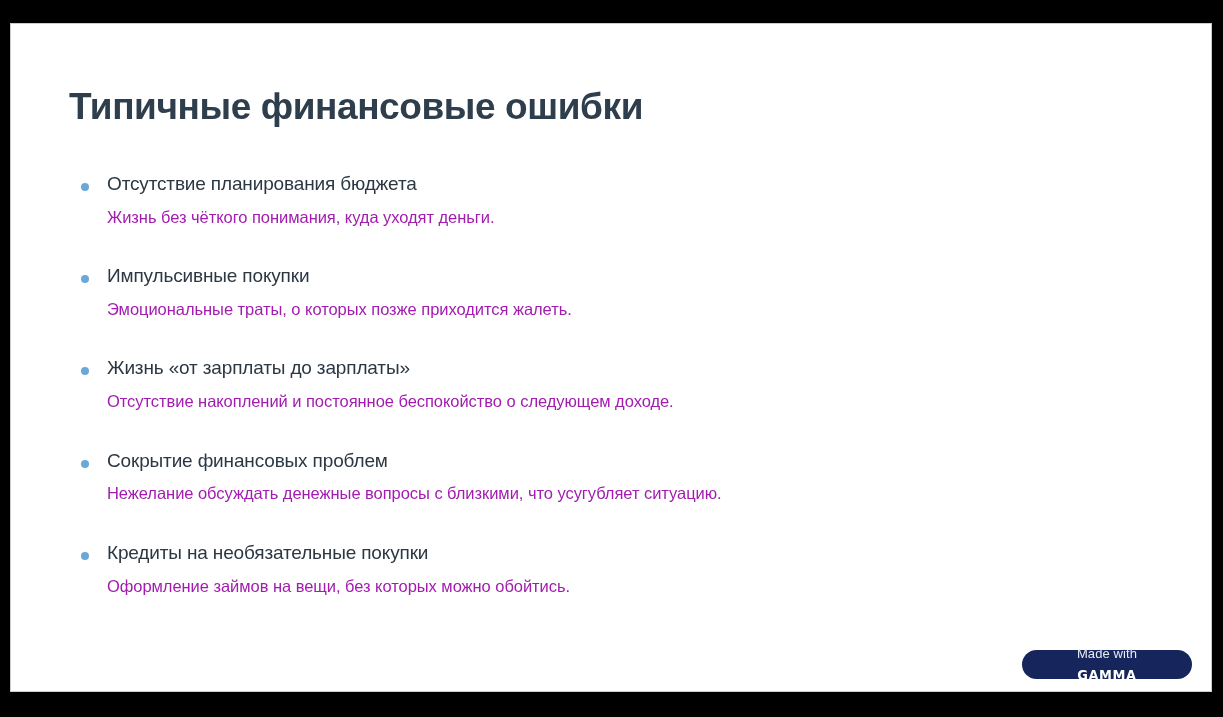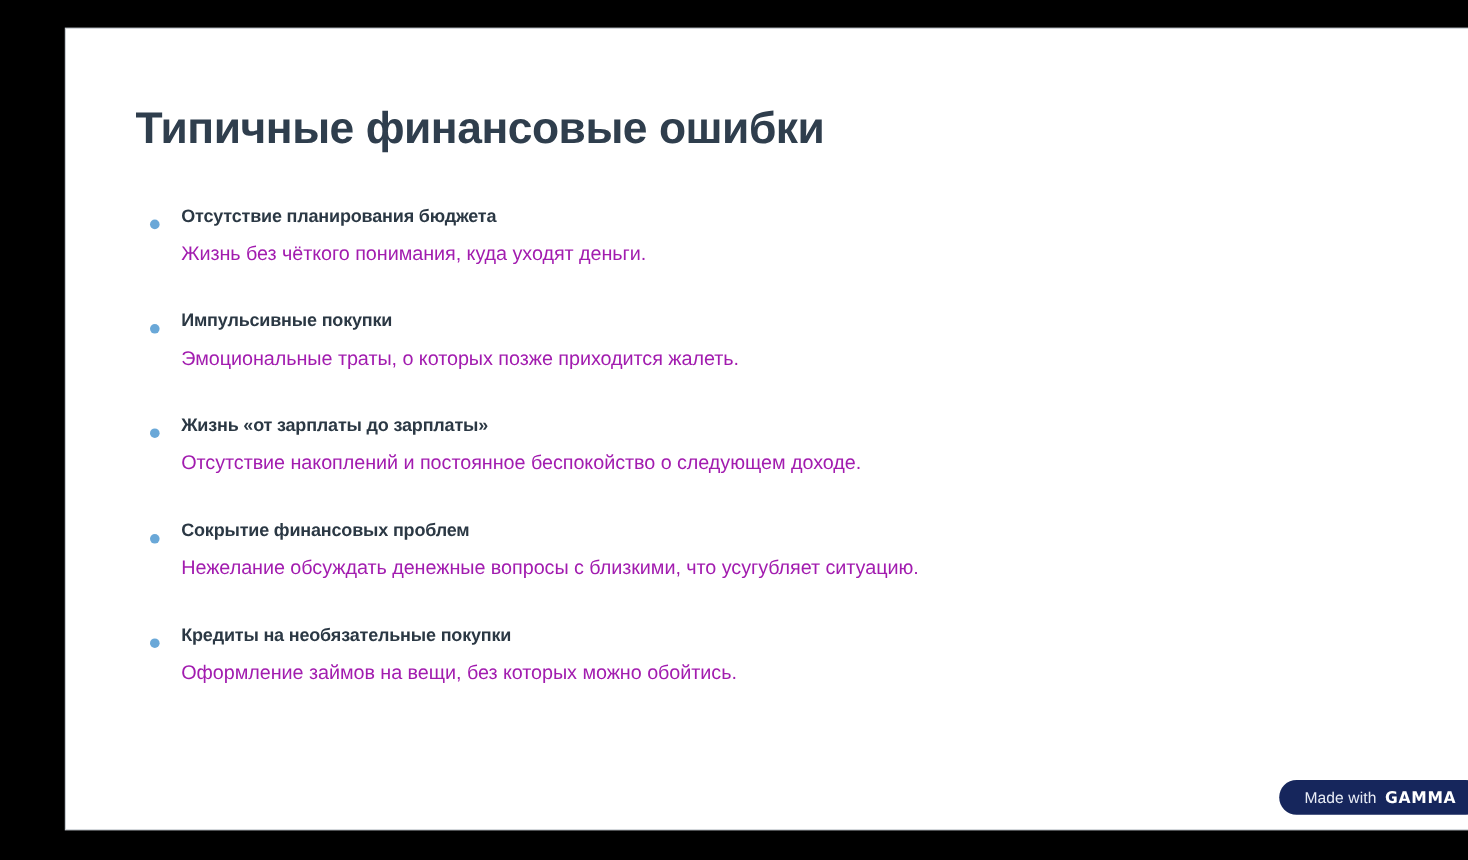--- a/index.html
+++ b/index.html
@@ -13,21 +13,20 @@
     overflow: hidden;
     font-family: "Liberation Sans", sans-serif;
     -webkit-font-smoothing: antialiased;
   }
 
   
   #frame {
     position: absolute;
     inset: 0;
     background: #000000;
-    margin-left: 44px;
   }
 
   
   #slide {
     position: absolute;
     left: 11px;
     top: 24px;
     width: 1200px;
     height: 667px;
     background: #ffffff;
@@ -65,22 +64,22 @@
   .bullet-dot {
     position: absolute;
     left: 12px;
     top: 11px;
     width: 8px;
     height: 8px;
     border-radius: 50%;
     background: #6aa8d8;
   }
   .bullet-heading {
-    font-size: 15px;
-    font-weight: bold;
+    font-size: 19px;
+    font-weight: normal;
     color: #2b3844;
     letter-spacing: -0.15px;
     line-height: 1.25;
     white-space: nowrap;
   }
   .bullet-sub {
     margin-top: 11px;
     font-size: 16.5px;
     font-weight: normal;
     color: #a21caf;
@@ -96,20 +95,21 @@
     top: 626px;
     width: 170px;
     height: 29px;
     background: #16265c;
     border-radius: 15px;
     display: flex;
     align-items: center;
     justify-content: center;
     gap: 6px;
     cursor: pointer;
+    flex-direction: column;
   }
   #gamma-badge-label {
     font-size: 13px;
     color: #e8ecf5;
     letter-spacing: 0.1px;
   }
   #gamma-wordmark {
     font-family: "DejaVu Sans", sans-serif;
     font-size: 13.5px;
     font-weight: bold;

